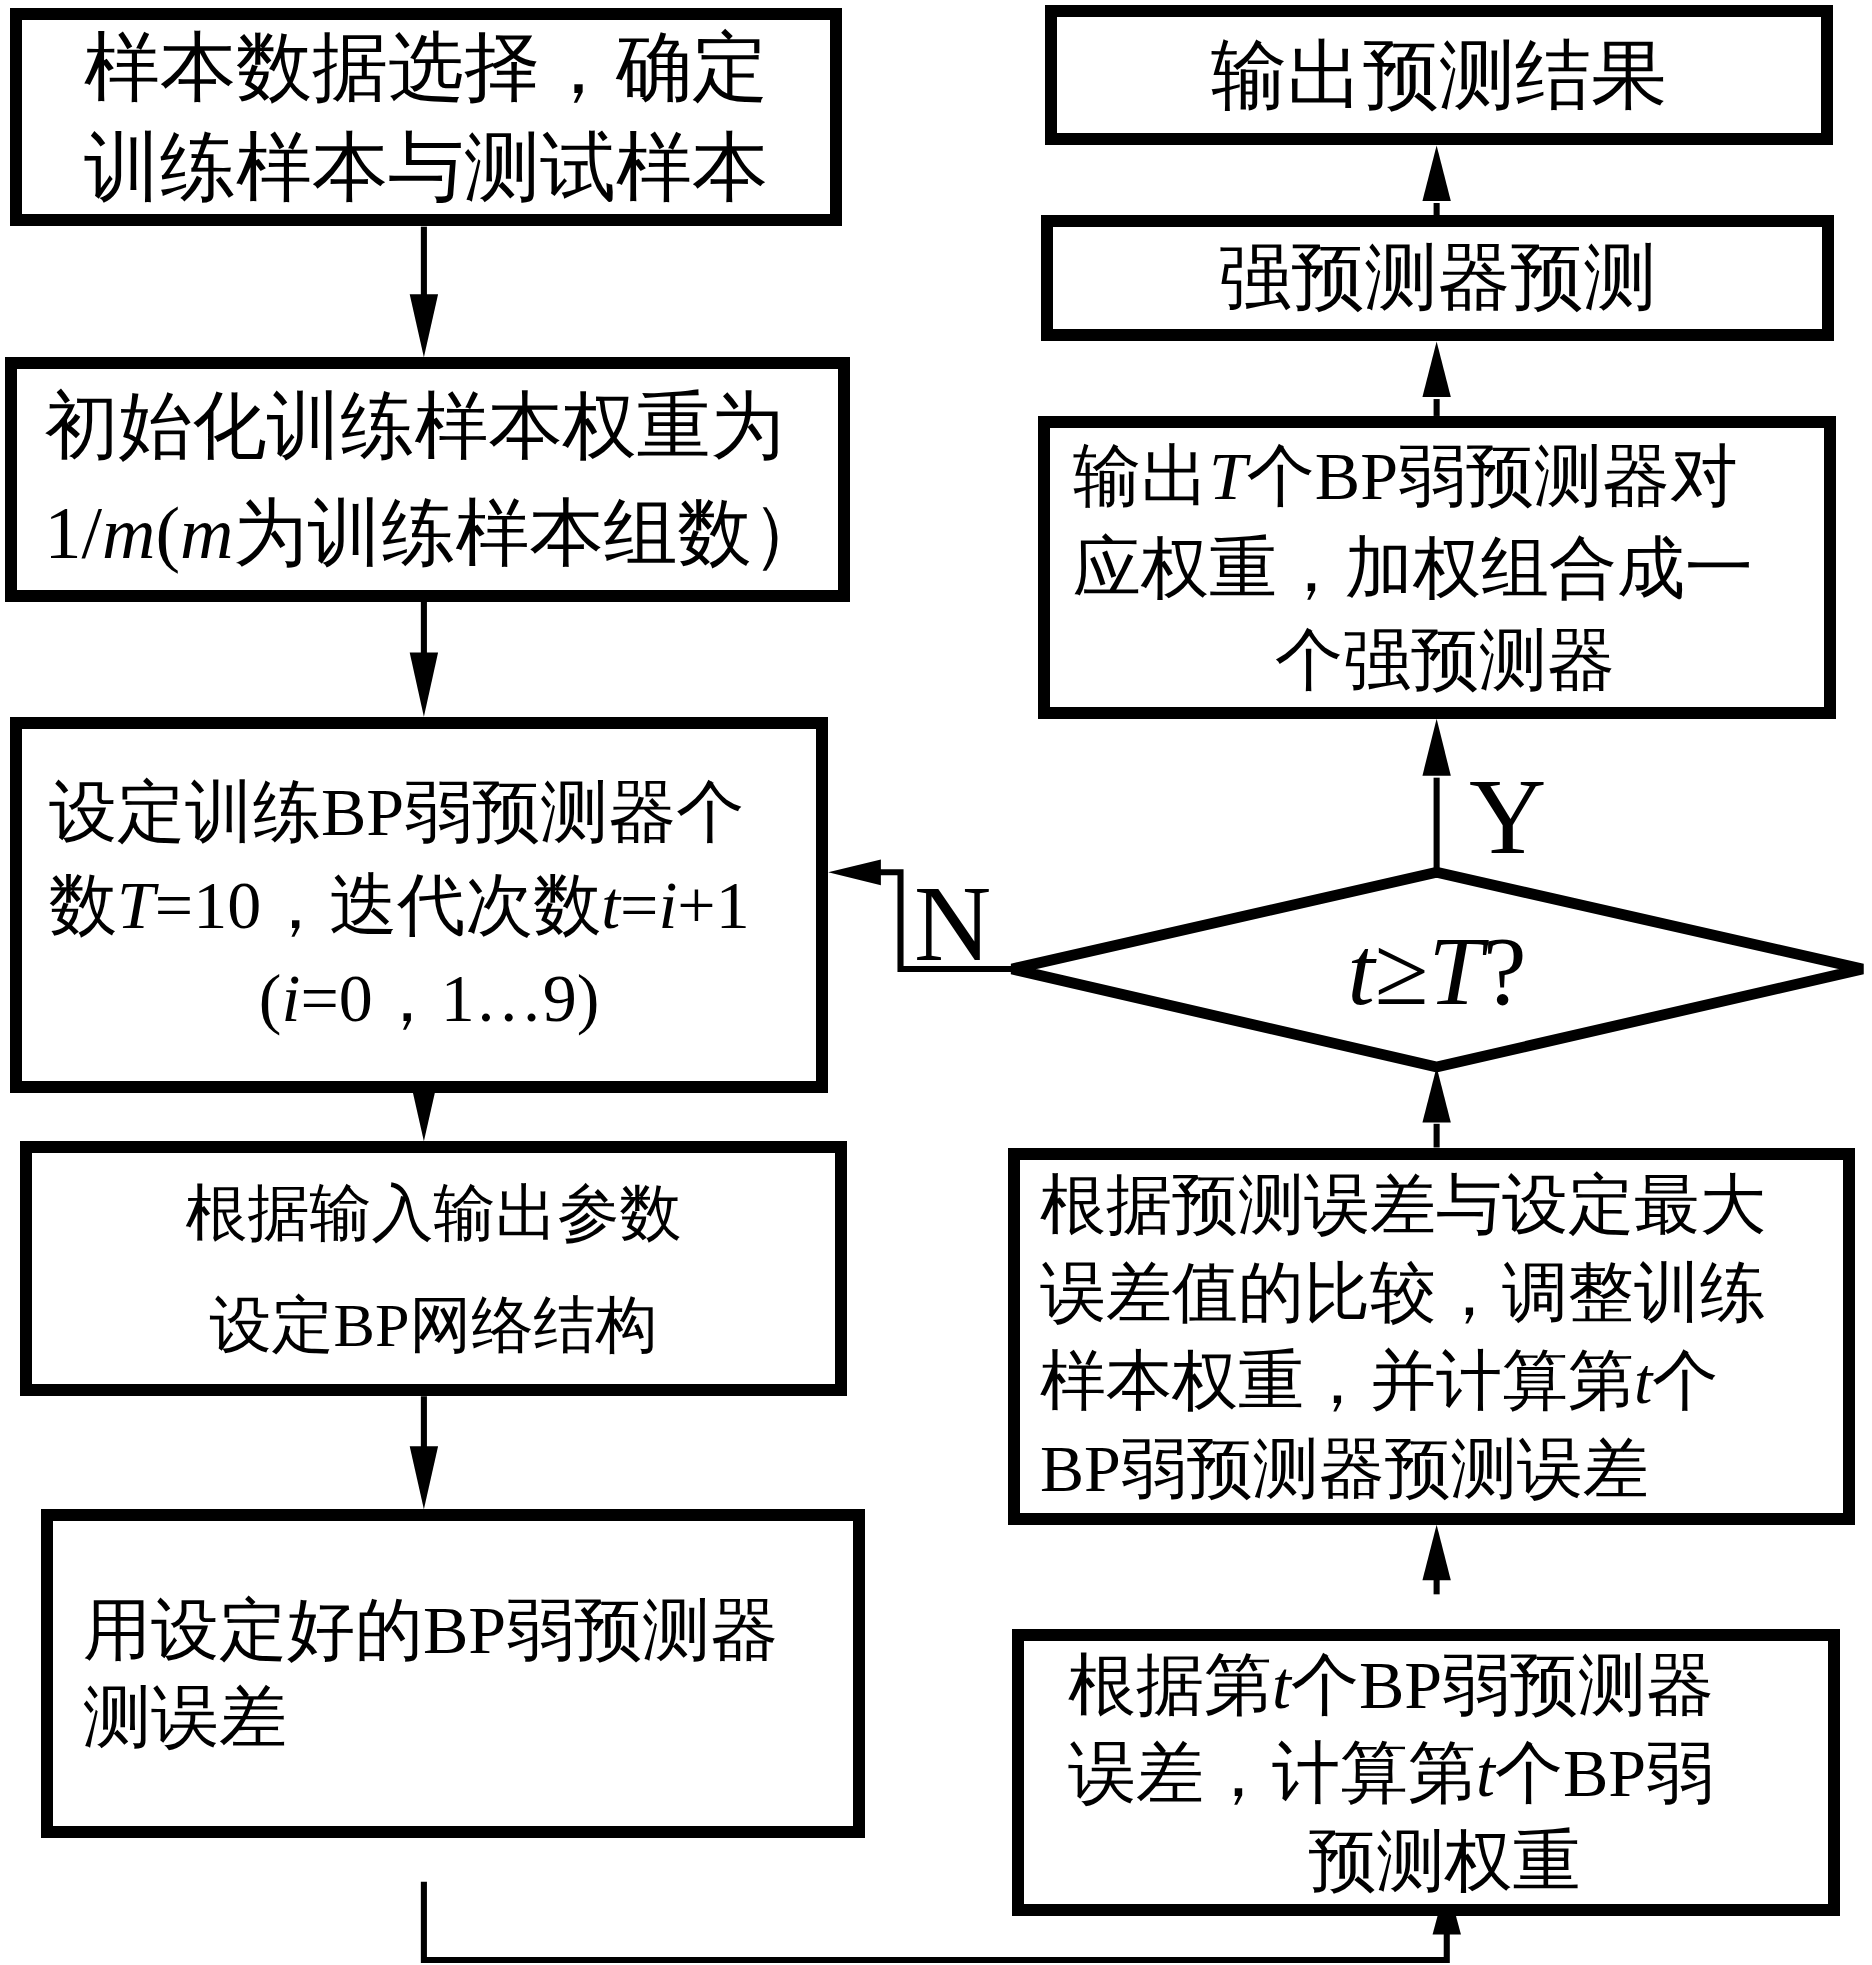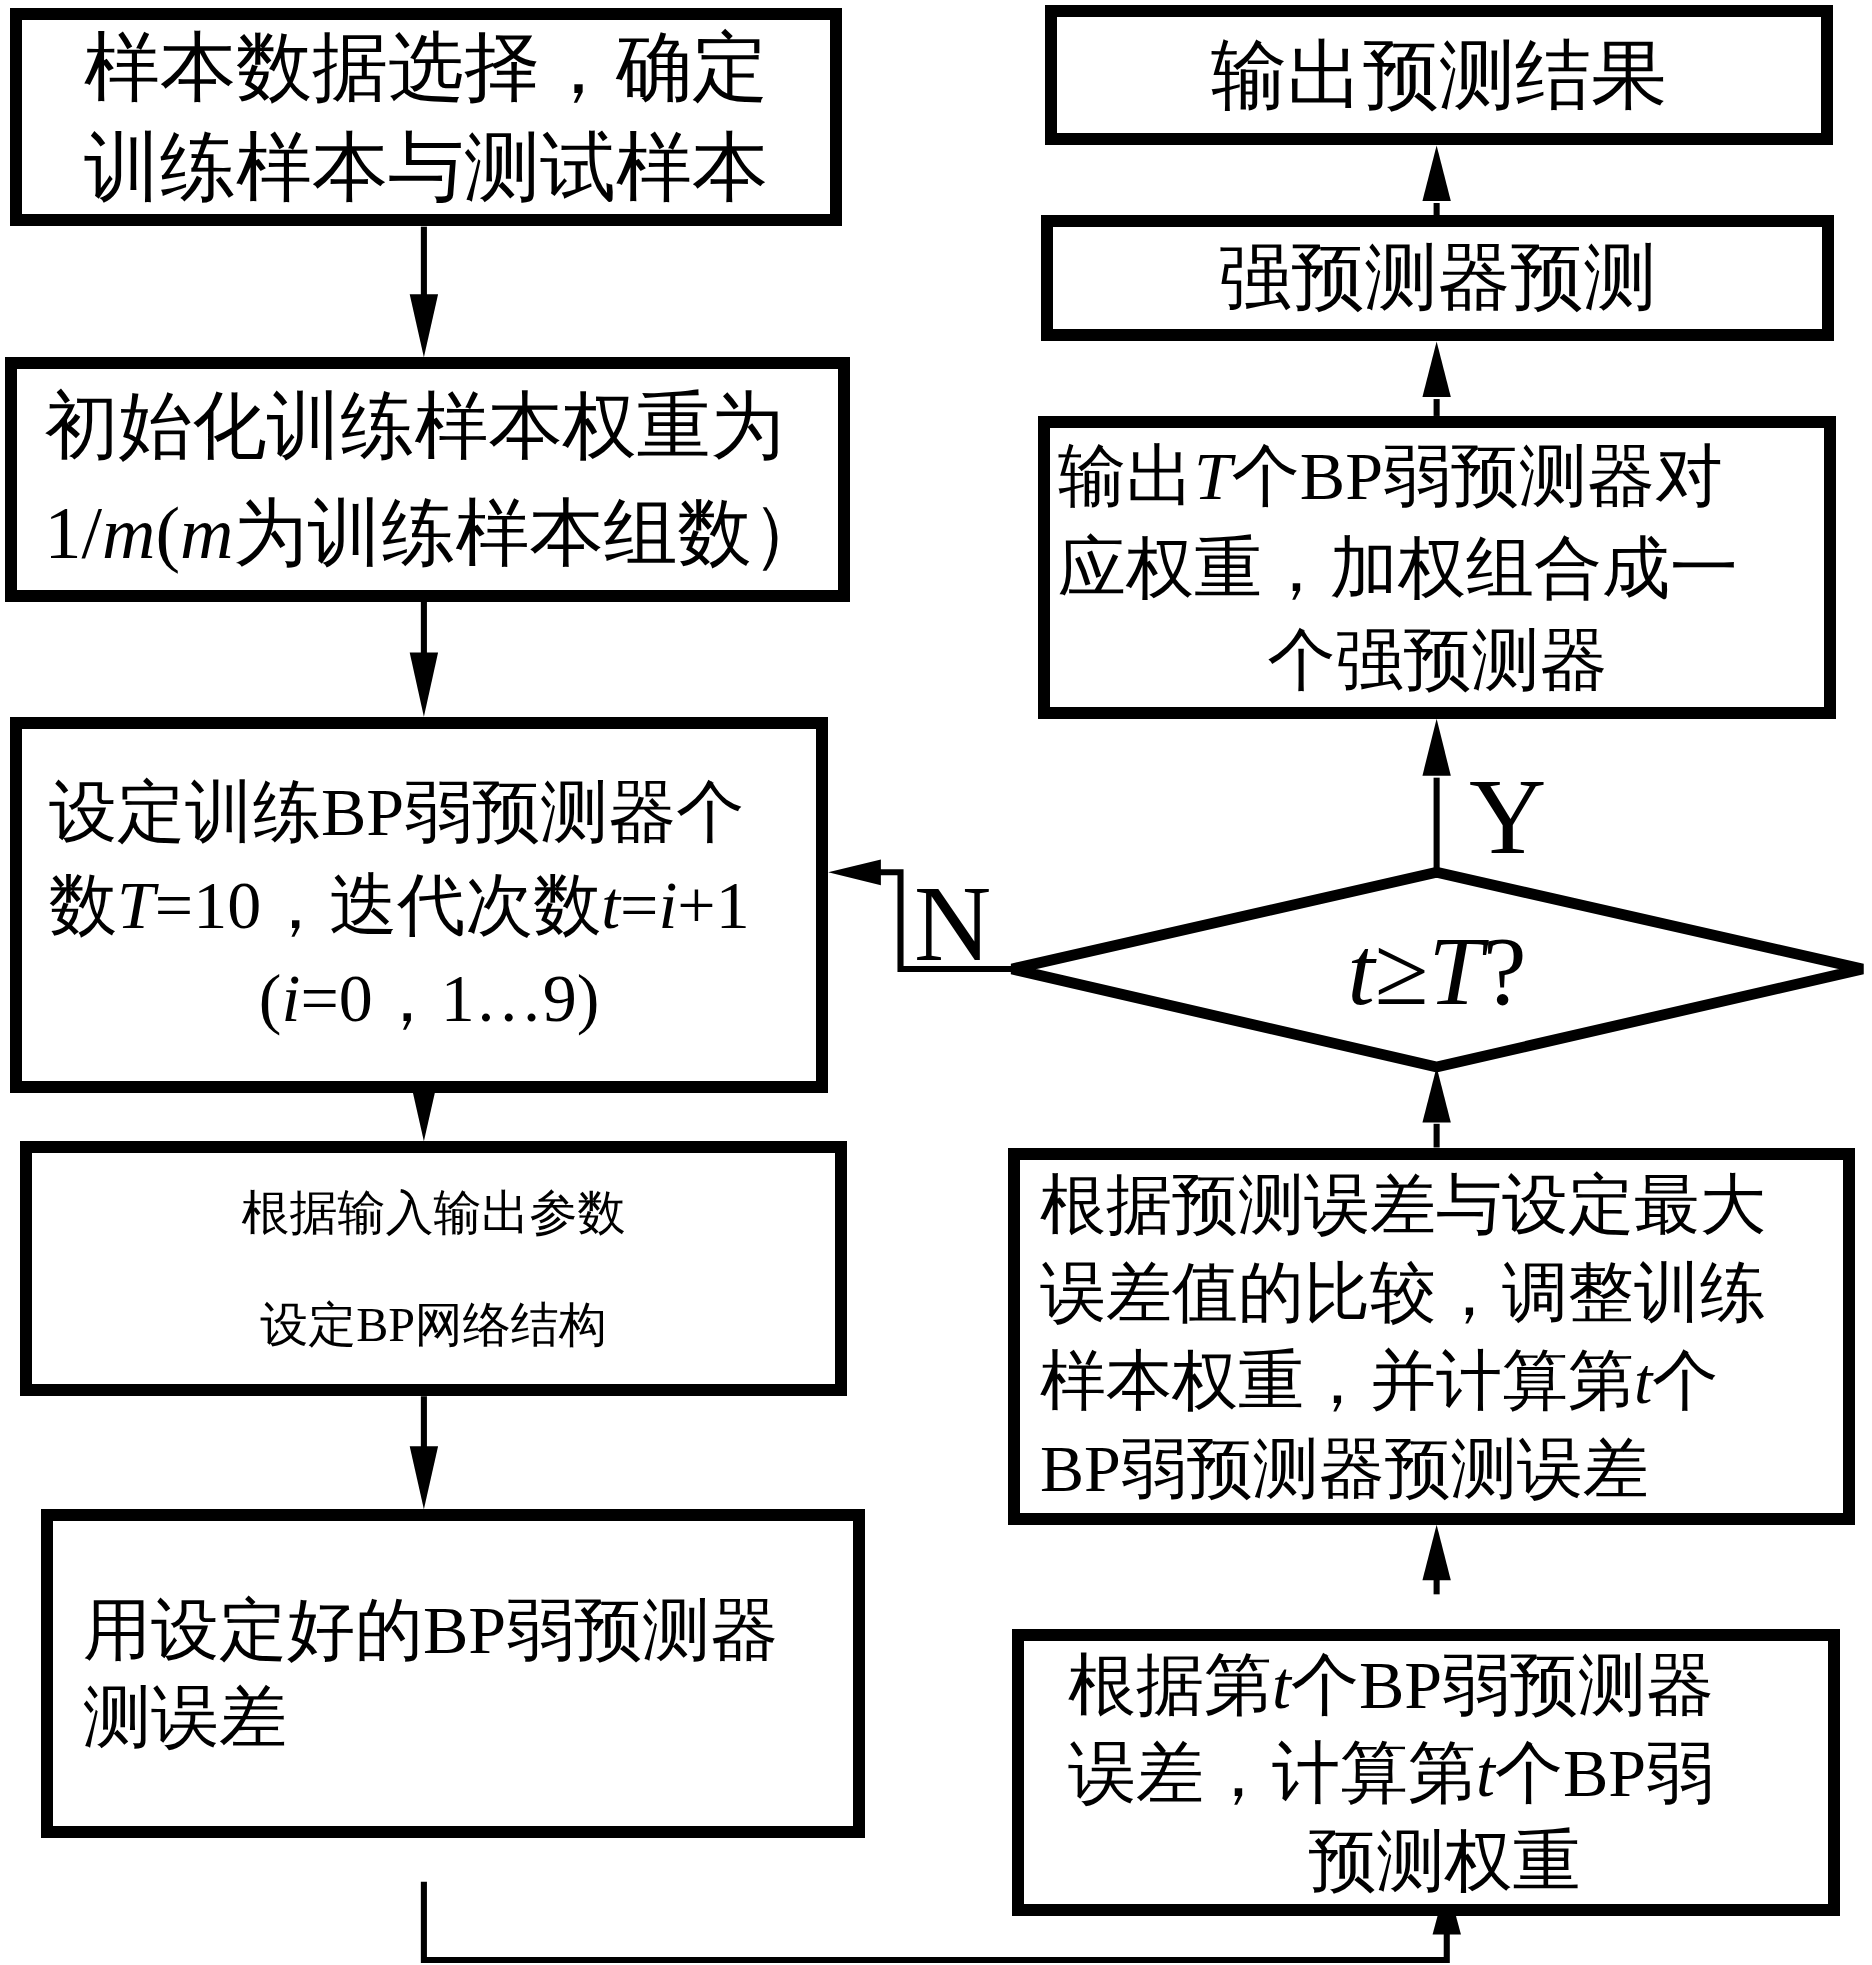--- a/index.html
+++ b/index.html
@@ -24,27 +24,27 @@
   }
   .bl{white-space:nowrap;}
   .ac{text-align:center;align-items:center;}
   .al{text-align:left;}
   i{font-style:italic;}
 
   
   #node-l1{left:10px;top:8px;width:832px;height:218px;font-size:76px;line-height:100px;}
   #node-l2{left:5.4px;top:357px;width:845px;height:245px;font-size:74px;line-height:107px;padding-left:27px;}
   #node-l3{left:10px;top:717px;width:818px;height:376px;font-size:68px;line-height:93px;padding-left:27px;padding-right:6.8px;}
-  #node-l4{left:20px;top:1141px;width:827px;height:255px;font-size:48px;line-height:112px;}
+  #node-l4{left:20px;top:1141px;width:827px;height:255px;font-size:62px;line-height:112px;}
   #node-l5{left:20px;top:1509px;width:824px;height:329px;font-size:68px;line-height:87px;padding-left:30px;margin-left:21px;}
 
   
   #node-r1{left:1045px;top:5.4px;width:788px;height:140px;font-size:76px;line-height:81px;}
   #node-r2{left:1041px;top:215px;width:793px;height:126px;font-size:73px;line-height:78px;}
-  #node-r3{left:1038px;top:416px;width:798px;height:303px;font-size:68px;line-height:92px;padding-left:8px;padding-right:6.8px;}
+  #node-r3{left:1038px;top:416px;width:798px;height:303px;font-size:68px;line-height:92px;padding-left:23px;padding-right:6.8px;}
   #node-r4{left:1008px;top:1148px;width:847px;height:377px;font-size:66px;line-height:88px;padding-left:20px;padding-right:6.8px;}
   #node-r5{left:1012px;top:1629px;width:828px;height:287px;font-size:68px;line-height:88px;padding-left:44px;padding-right:6.8px;}
 
   #decision-text{
     position:absolute;left:1302px;top:903px;width:270px;height:135px;
     display:flex;align-items:center;justify-content:center;
     font-size:98px;white-space:nowrap;
   }
   .branch-label{position:absolute;font-size:107px;line-height:1;}
   #label-yes{left:1469px;top:764px;}

